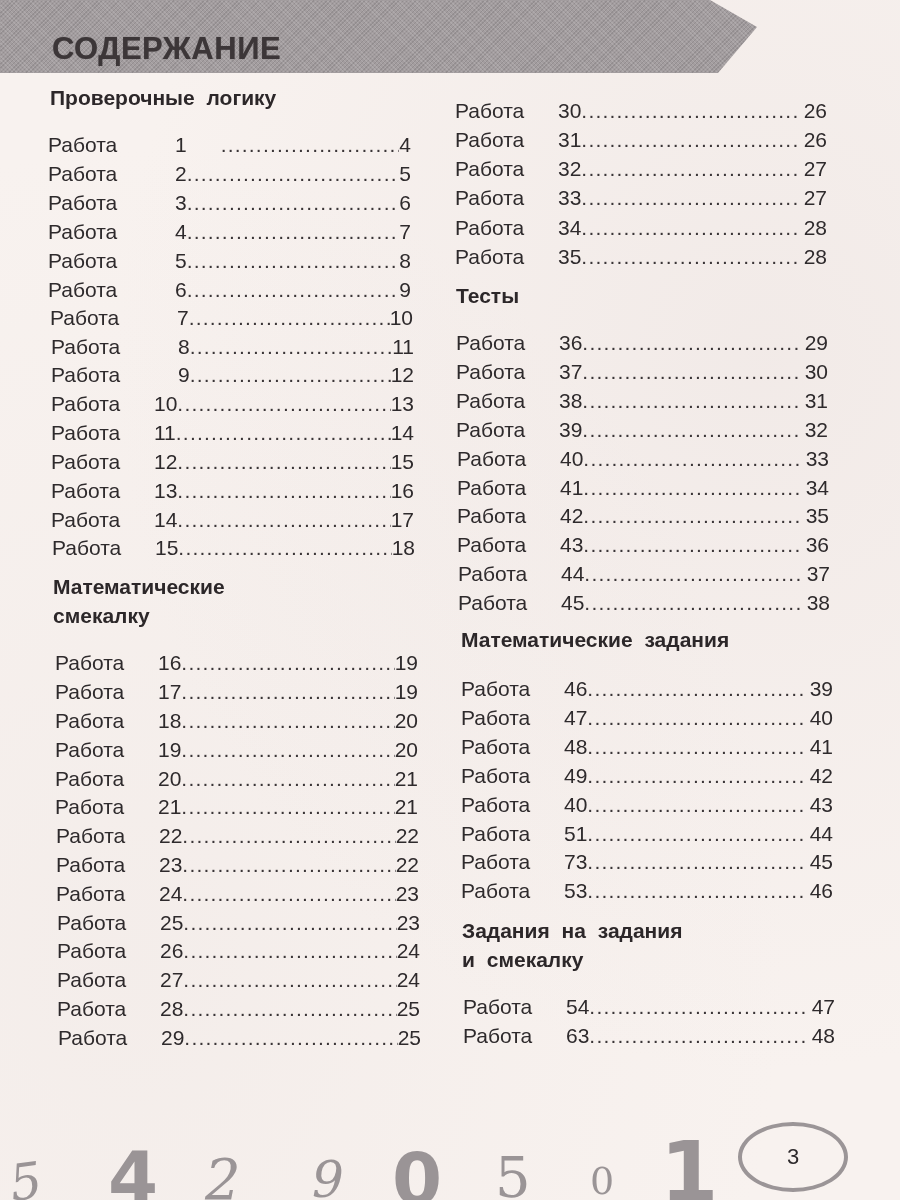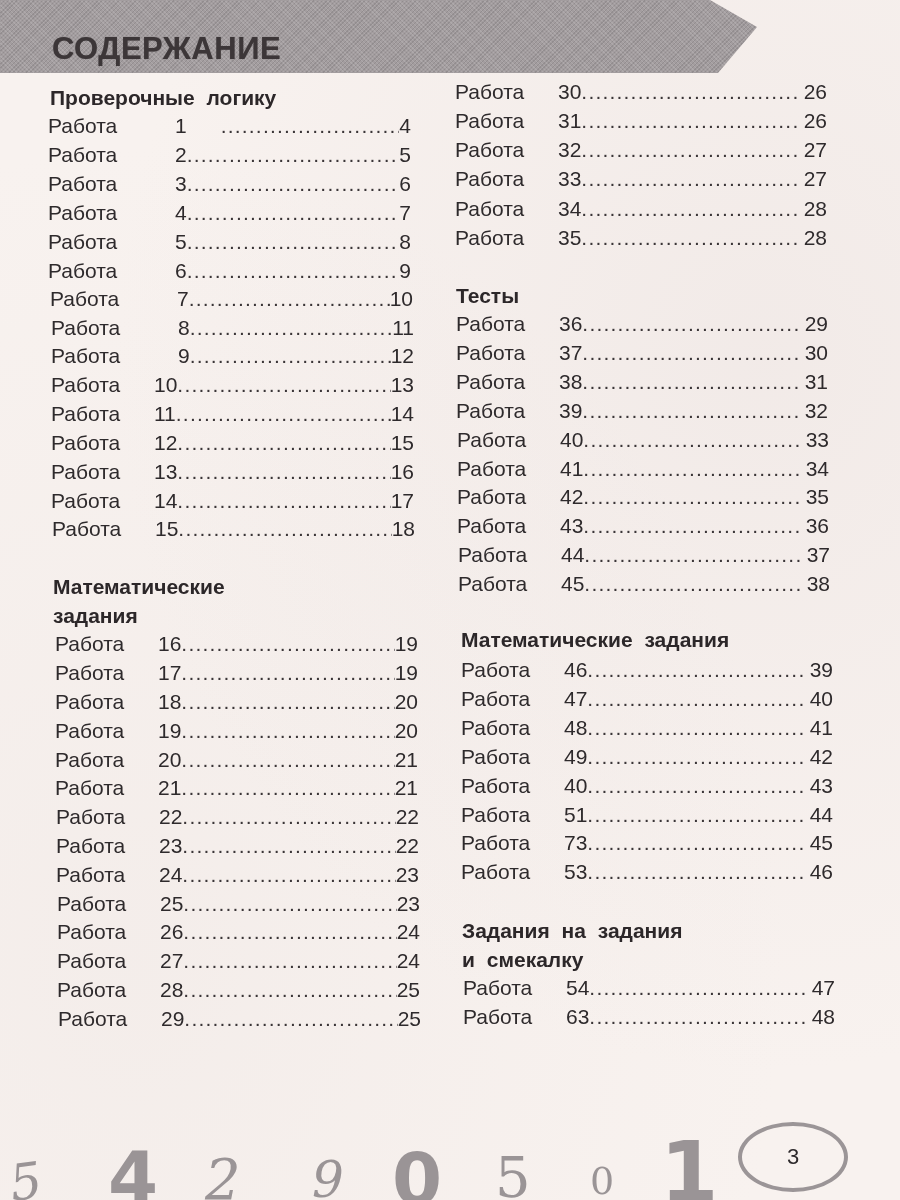--- a/index.html
+++ b/index.html
@@ -31,21 +31,21 @@
     text-shadow: 0 0 1px rgba(0,0,0,0.3);
   }
   .heading {
     position: absolute; font-weight: bold; font-size: 21px; color: #2c2729;
     white-space: nowrap; word-spacing: 6px;
   }
   .row {
     position: absolute; height: 28px; display: flex; align-items: baseline;
     font-size: 21px; color: #2e2a2c; white-space: nowrap;
   }
-  .row .label { width: 103px; }
+  .row .label { width: 103px; margin-top: 19px; }
   .row .num { min-width: 0; }
   .row .num.pad { padding-left: 24px; }
   .row .num.gap { margin-right: 34px; }
   .row .dots {
     flex: 1; overflow: hidden; letter-spacing: 1.2px; color: #3a3537;
   }
   .row .dots::before {
     content: "......................................................................";
   }
   .row .page { text-align: right; }
@@ -164,21 +164,21 @@
       <span class="page">17</span>
     </div>
   <div class="row" style="left:52px; top:517px;">
       <span class="label">Работа</span>
       <span class="num">15</span>
       <span class="dots"></span>
       <span class="page">18</span>
     </div>
 
   <div class="heading" style="left:53px; top:575px;">Математические</div>
-  <div class="heading" style="left:53px; top:604px;">задания</div>
+  <div class="heading" style="left:53px; top:604px;">смекалку</div>
 
   <div class="row" style="left:55px; top:632px;">
       <span class="label">Работа</span>
       <span class="num">16</span>
       <span class="dots"></span>
       <span class="page">19</span>
     </div>
   <div class="row" style="left:55px; top:661px;">
       <span class="label">Работа</span>
       <span class="num">17</span>

